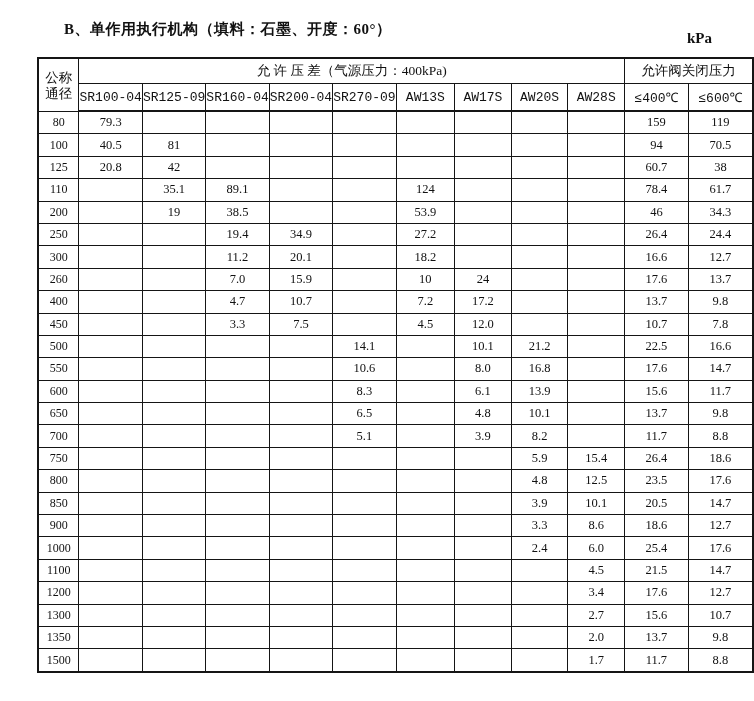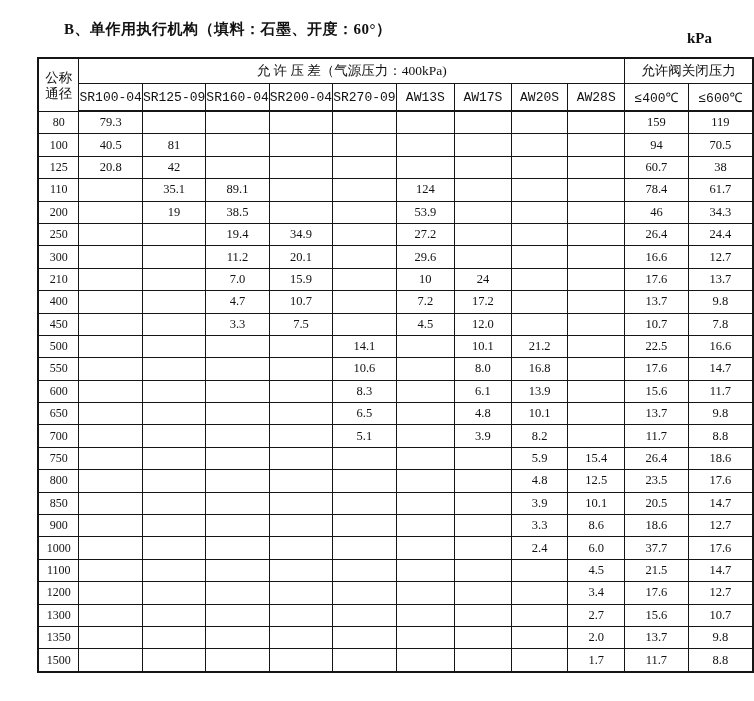--- a/index.html
+++ b/index.html
@@ -212,29 +212,29 @@
           <td class="value-cell">26.4</td>
           <td class="value-cell">24.4</td>
         </tr>
         <tr>
           <td class="dn-cell">300</td>
           <td class="value-cell"></td>
           <td class="value-cell"></td>
           <td class="value-cell">11.2</td>
           <td class="value-cell">20.1</td>
           <td class="value-cell"></td>
-          <td class="value-cell">29.6</td>
+          <td class="value-cell">18.2</td>
           <td class="value-cell"></td>
           <td class="value-cell"></td>
           <td class="value-cell"></td>
           <td class="value-cell">16.6</td>
           <td class="value-cell">12.7</td>
         </tr>
         <tr>
-          <td class="dn-cell">210</td>
+          <td class="dn-cell">260</td>
           <td class="value-cell"></td>
           <td class="value-cell"></td>
           <td class="value-cell">7.0</td>
           <td class="value-cell">15.9</td>
           <td class="value-cell"></td>
           <td class="value-cell">10</td>
           <td class="value-cell">24</td>
           <td class="value-cell"></td>
           <td class="value-cell"></td>
           <td class="value-cell">17.6</td>
@@ -398,21 +398,21 @@
           <td class="dn-cell">1000</td>
           <td class="value-cell"></td>
           <td class="value-cell"></td>
           <td class="value-cell"></td>
           <td class="value-cell"></td>
           <td class="value-cell"></td>
           <td class="value-cell"></td>
           <td class="value-cell"></td>
           <td class="value-cell">2.4</td>
           <td class="value-cell">6.0</td>
-          <td class="value-cell">37.7</td>
+          <td class="value-cell">25.4</td>
           <td class="value-cell">17.6</td>
         </tr>
         <tr>
           <td class="dn-cell">1100</td>
           <td class="value-cell"></td>
           <td class="value-cell"></td>
           <td class="value-cell"></td>
           <td class="value-cell"></td>
           <td class="value-cell"></td>
           <td class="value-cell"></td>

